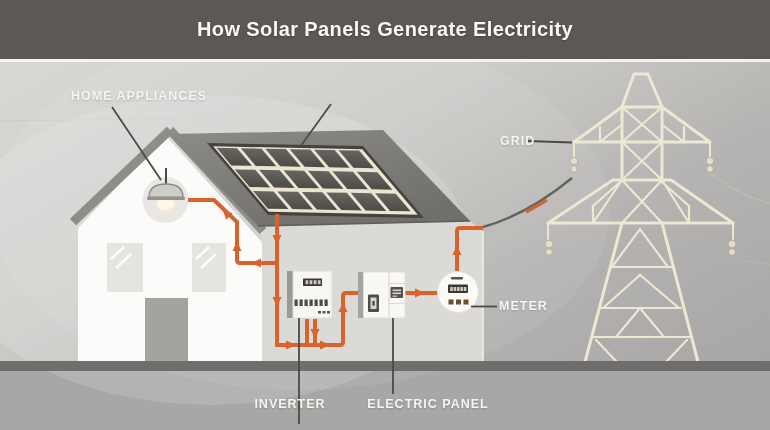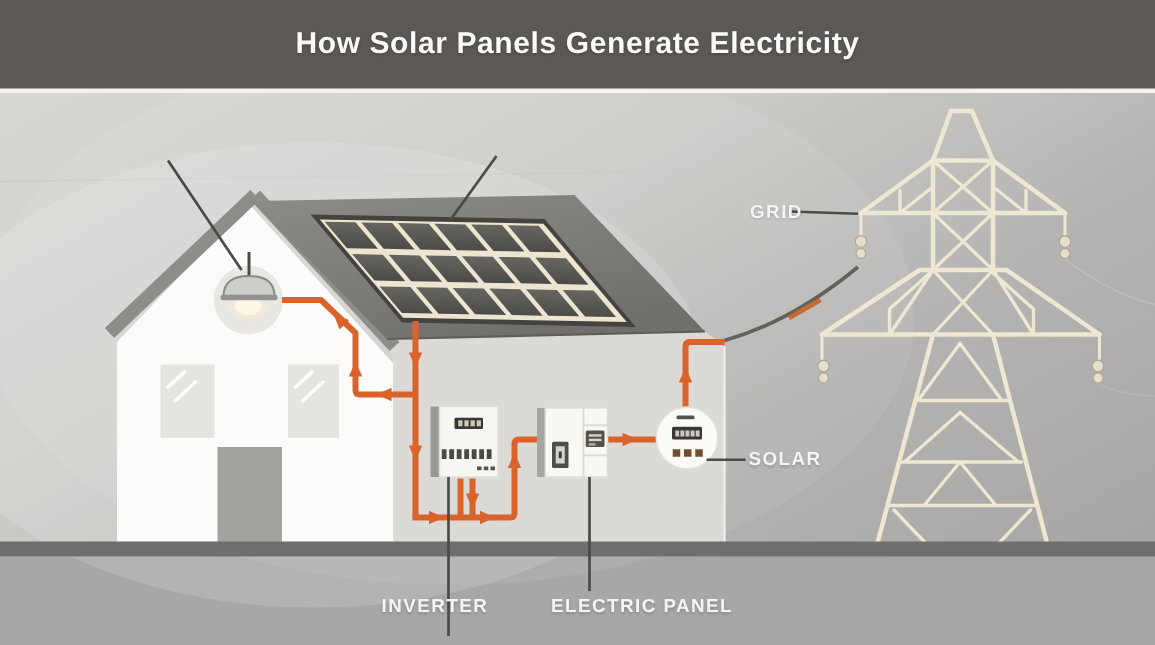--- a/index.html
+++ b/index.html
@@ -238,18 +238,19 @@
       <path d="M299,318 L299,424"></path>
       <path d="M393,318 L393,394"></path>
       <path d="M471,306.5 L497,306.5"></path>
     </g>
   </svg>
 
   <div class="title-bar">
     <h1>How Solar Panels Generate Electricity</h1>
   </div>
 
+  <div class="lbl lbl-home">HOME APPLIANCES</div>
   <div class="lbl lbl-grid">GRID</div>
-  <div class="lbl lbl-meter">SOLAR</div>
+  <div class="lbl lbl-meter">METER</div>
   <div class="lbl lbl-inverter">INVERTER</div>
   <div class="lbl lbl-epanel">ELECTRIC PANEL</div>
 
 </div>
 
 </body></html>

